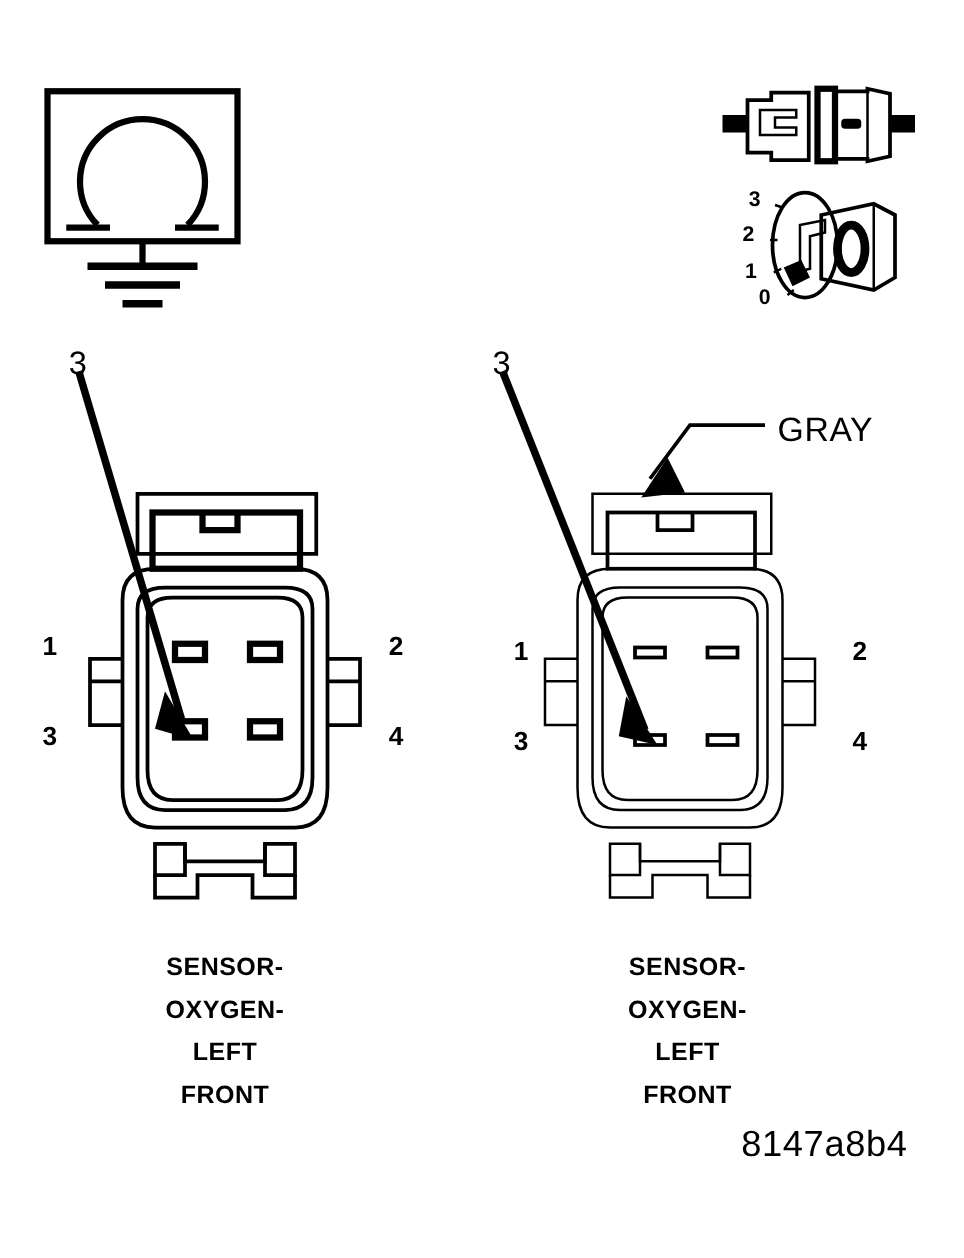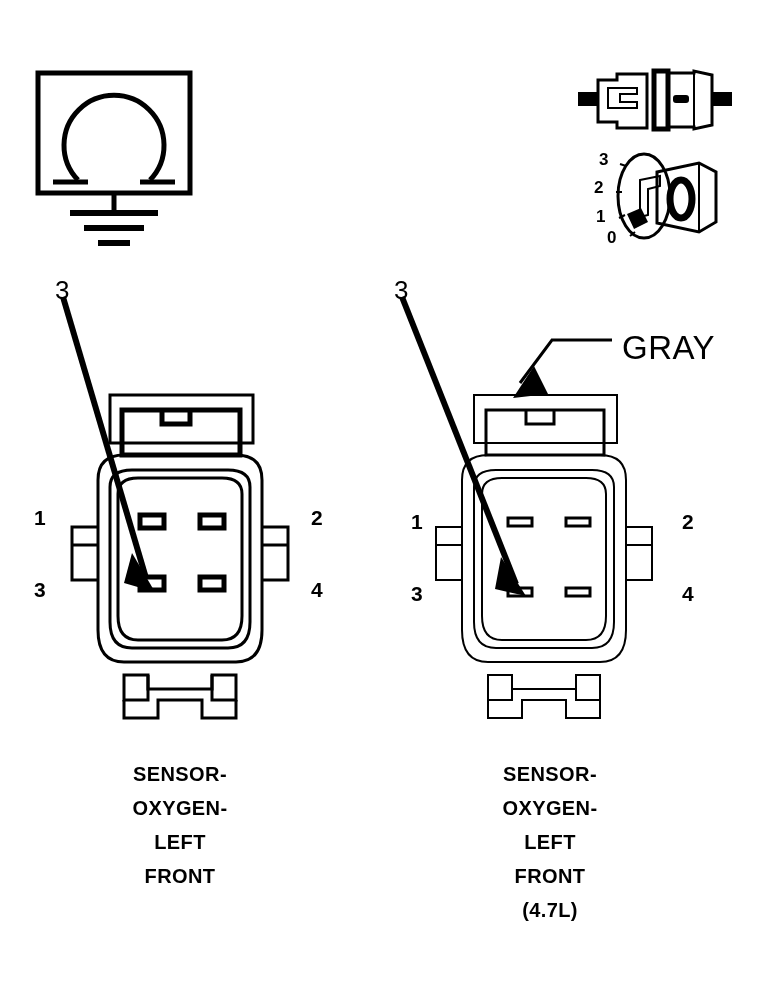--- a/index.html
+++ b/index.html
@@ -184,30 +184,30 @@
   <div style="position:absolute; left:60px; top:757px; width:240px; text-align:center;
               font-size:20px; font-weight:bold; line-height:34px; letter-spacing:0.4px;">
     <div class="txt">SENSOR-</div>
     <div class="txt">OXYGEN-</div>
     <div class="txt">LEFT</div>
     <div class="txt">FRONT</div>
   </div>
 
   <div class="txt" style="position:absolute; left:394px; top:275px; font-size:26px;">3</div>
 
-  <div class="txt" style="position:absolute; left:622px; top:329px; font-size:33px; letter-spacing:0.5px;">GRAY</div>
+  <div class="txt" style="position:absolute; left:622px; top:329px; font-size:27px; letter-spacing:0.5px;">GRAY</div>
 
   <div class="txt" style="position:absolute; left:411px; top:510px; font-size:21px; font-weight:bold;">1</div>
   <div class="txt" style="position:absolute; left:411px; top:582px; font-size:21px; font-weight:bold;">3</div>
   <div class="txt" style="position:absolute; left:682px; top:510px; font-size:21px; font-weight:bold;">2</div>
   <div class="txt" style="position:absolute; left:682px; top:582px; font-size:21px; font-weight:bold;">4</div>
 
   <div style="position:absolute; left:430px; top:757px; width:240px; text-align:center;
               font-size:20px; font-weight:bold; line-height:34px; letter-spacing:0.4px;">
     <div class="txt">SENSOR-</div>
     <div class="txt">OXYGEN-</div>
     <div class="txt">LEFT</div>
     <div class="txt">FRONT</div>
-    <div class="txt">(4.7L)</div>
   </div>
 
+  <div class="txt" style="position:absolute; left:593px; top:900px; font-size:29px; letter-spacing:0.5px;">8147a8b4</div>
 
 </div>
 
 </body></html>

